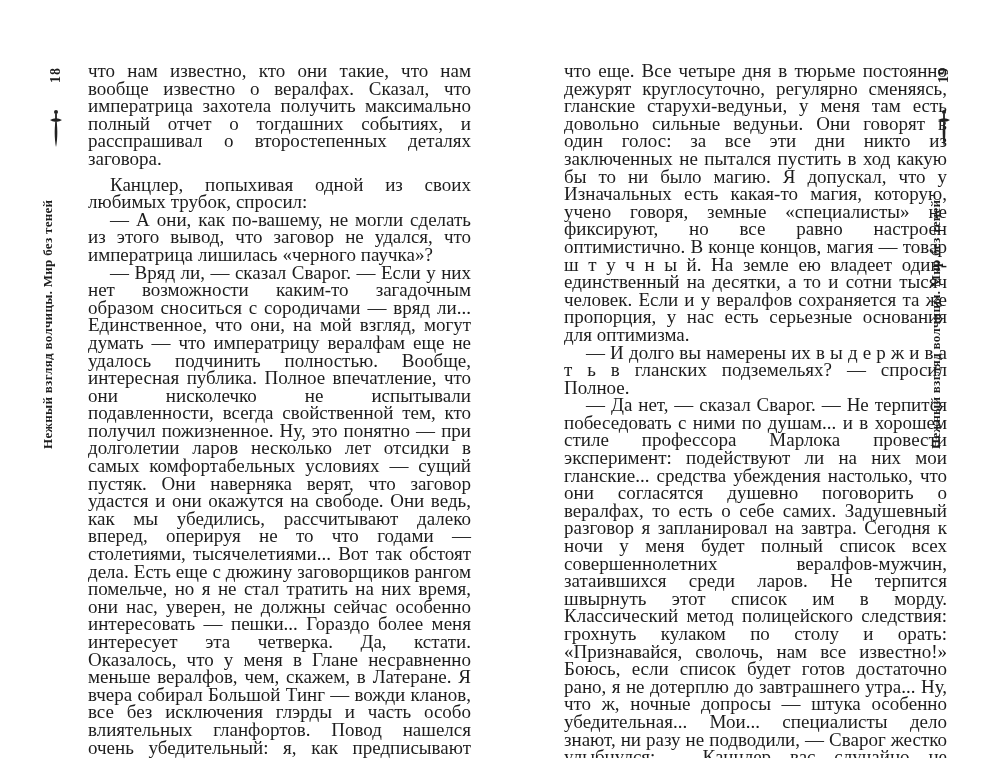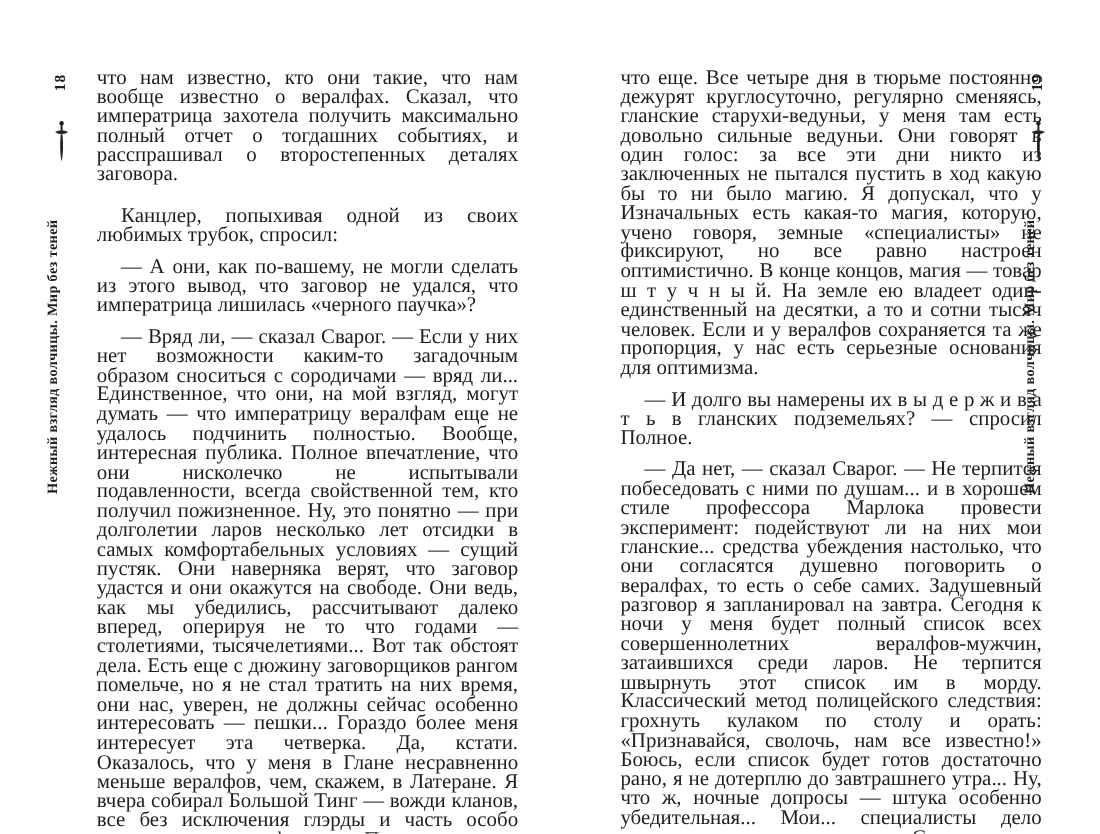--- a/index.html
+++ b/index.html
@@ -21,22 +21,22 @@
     text-align: justify;
     font-size: 19px;
     line-height: 17.6px;
     hyphens: auto;
     -webkit-hyphens: auto;
     word-spacing: 0.2px;
   }
   .page-text.left  { left: 88px; }
   .page-text.right { left: 564px; }
   .para { margin: 0; }
-  .para.indent { text-indent: 22px; margin-top: 11px; }
-  .para.gap-before { margin-top: 20px; }
+  .para.indent { text-indent: 22px; }
+  .para.gap-before { margin-top: 8px; }
 
   
   .margin-col { position: absolute; top: 0; width: 44px; height: 758px; }
   .margin-col.left  { left: 34px; }
   .margin-col.right { left: 922px; }
   .folio {
     position: absolute; top: 64px; left: 0;
     width: 44px; height: 22px; line-height: 22px;
     text-align: center;
     transform: rotate(-90deg);

